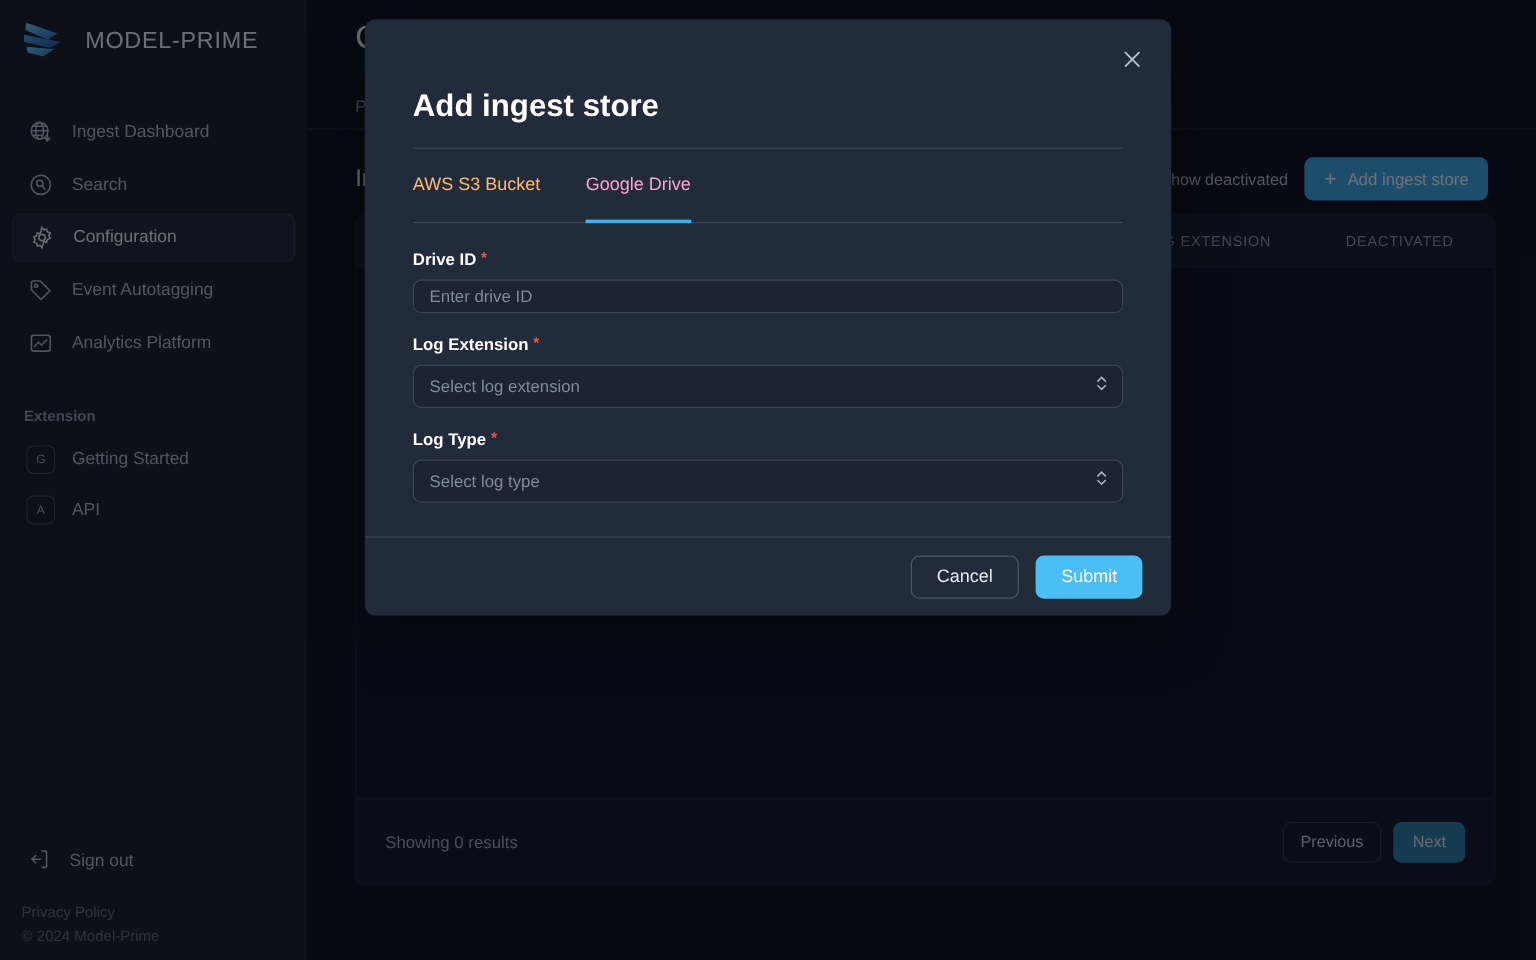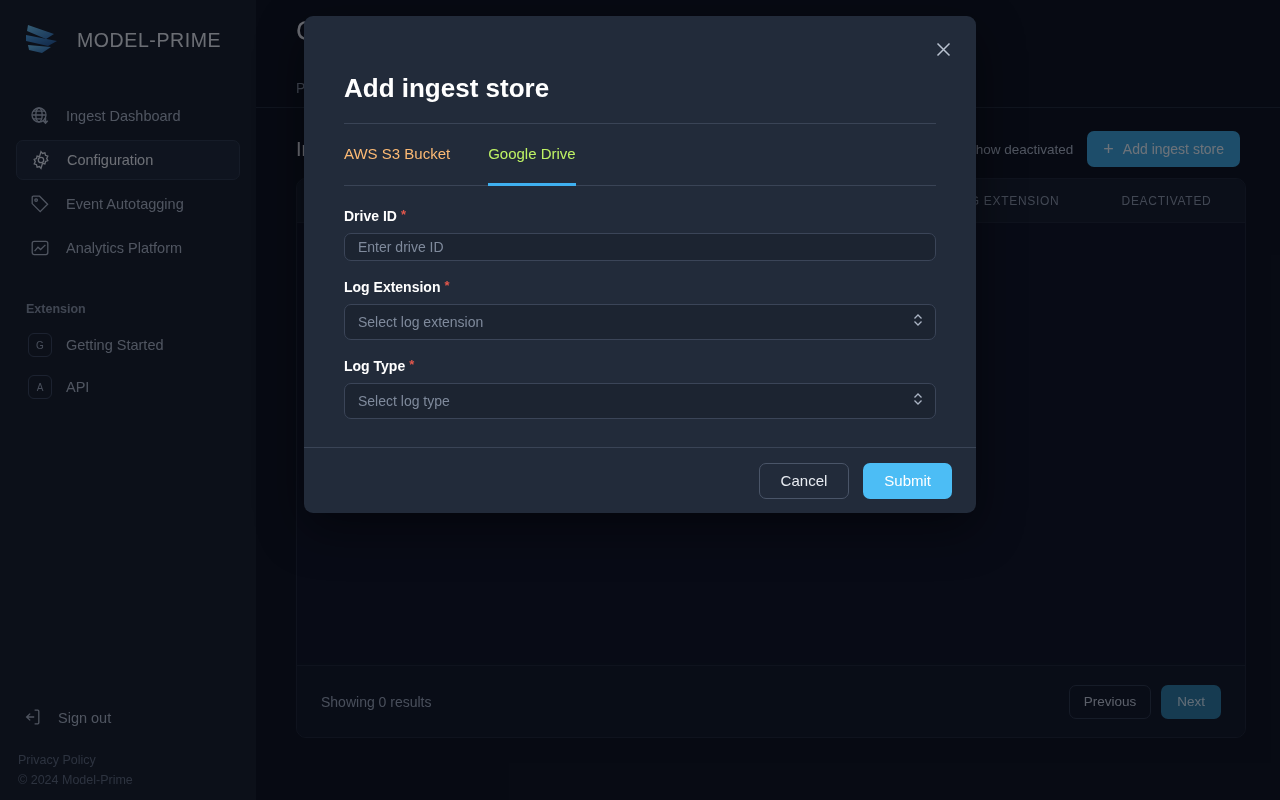--- a/index.html
+++ b/index.html
@@ -17,21 +17,21 @@
   }
 
   
   #sidebar {
     width: 256px; height: 800px;
     background: #141b26;
     flex: 0 0 256px;
     position: relative;
     display: flex;
     flex-direction: column;
-    padding: 8px;
+    padding: 2px;
   }
   .brand {
     height: 64px;
     display: flex;
     align-items: center;
     padding: 0 16px;
     gap: 9px;
   }
   .brand-mark { width: 44px; height: 36px; flex: 0 0 44px; }
   .brand-text {
@@ -331,21 +331,21 @@
     font-size: 15px;
     color: #fdba74;
     height: 100%;
     display: flex;
     align-items: center;
     cursor: pointer;
     border-bottom: 3px solid transparent;
     margin-bottom: -1px;
   }
   .mtab.active {
-    color: #bef264;
+    color: #f9a8d4;
     border-bottom-color: #3fb0f0;
     text-align: right;
   }
 
   .form { padding-top: 22px; padding-bottom: 28px; }
   .field { margin-bottom: 18px; }
   .field:last-child { margin-bottom: 0; }
   .flabel {
     font-size: 14px;
     color: #ffffff;
@@ -460,20 +460,30 @@
           <svg width="20" height="20" viewBox="0 0 20 20" fill="none" stroke="#aab4c4" stroke-width="1.3">
             <circle cx="9" cy="9" r="7"></circle>
             <ellipse cx="9" cy="9" rx="3.2" ry="7"></ellipse>
             <path d="M2.2 9h13.6M3 5.2h12M3 12.8h9"></path>
             <path d="M15.5 12v5M13.3 14.8l2.2 2.4 2.2-2.4" stroke-width="1.5"></path>
           </svg>
         </span>
         <span>Ingest Dashboard</span>
       </div>
 
+      <div class="nav-item">
+        <span class="ico">
+          <svg width="20" height="20" viewBox="0 0 20 20" fill="none" stroke="#aab4c4" stroke-width="1.3">
+            <circle cx="10" cy="10" r="8"></circle>
+            <circle cx="9.2" cy="8.8" r="2.6"></circle>
+            <path d="M11.2 10.8l2.6 3.4"></path>
+          </svg>
+        </span>
+        <span>Search</span>
+      </div>
 
       <div class="nav-item active">
         <span class="ico">
           <svg width="20" height="20" viewBox="0 0 20 20" fill="none" stroke="#dfe5ee" stroke-width="1.3">
             <circle cx="10" cy="10" r="2.7"></circle>
             <path d="M10 1.6l1.5 1.9 2.4-.6.6 2.4 2.3.9-1.1 2.2 1.1 2.2-2.3.9-.6 2.4-2.4-.6L10 18.4l-1.5-1.9-2.4.6-.6-2.4-2.3-.9 1.1-2.2L3.2 9.4l2.3-.9.6-2.4 2.4.6z"></path>
           </svg>
         </span>
         <span>Configuration</span>
       </div>

